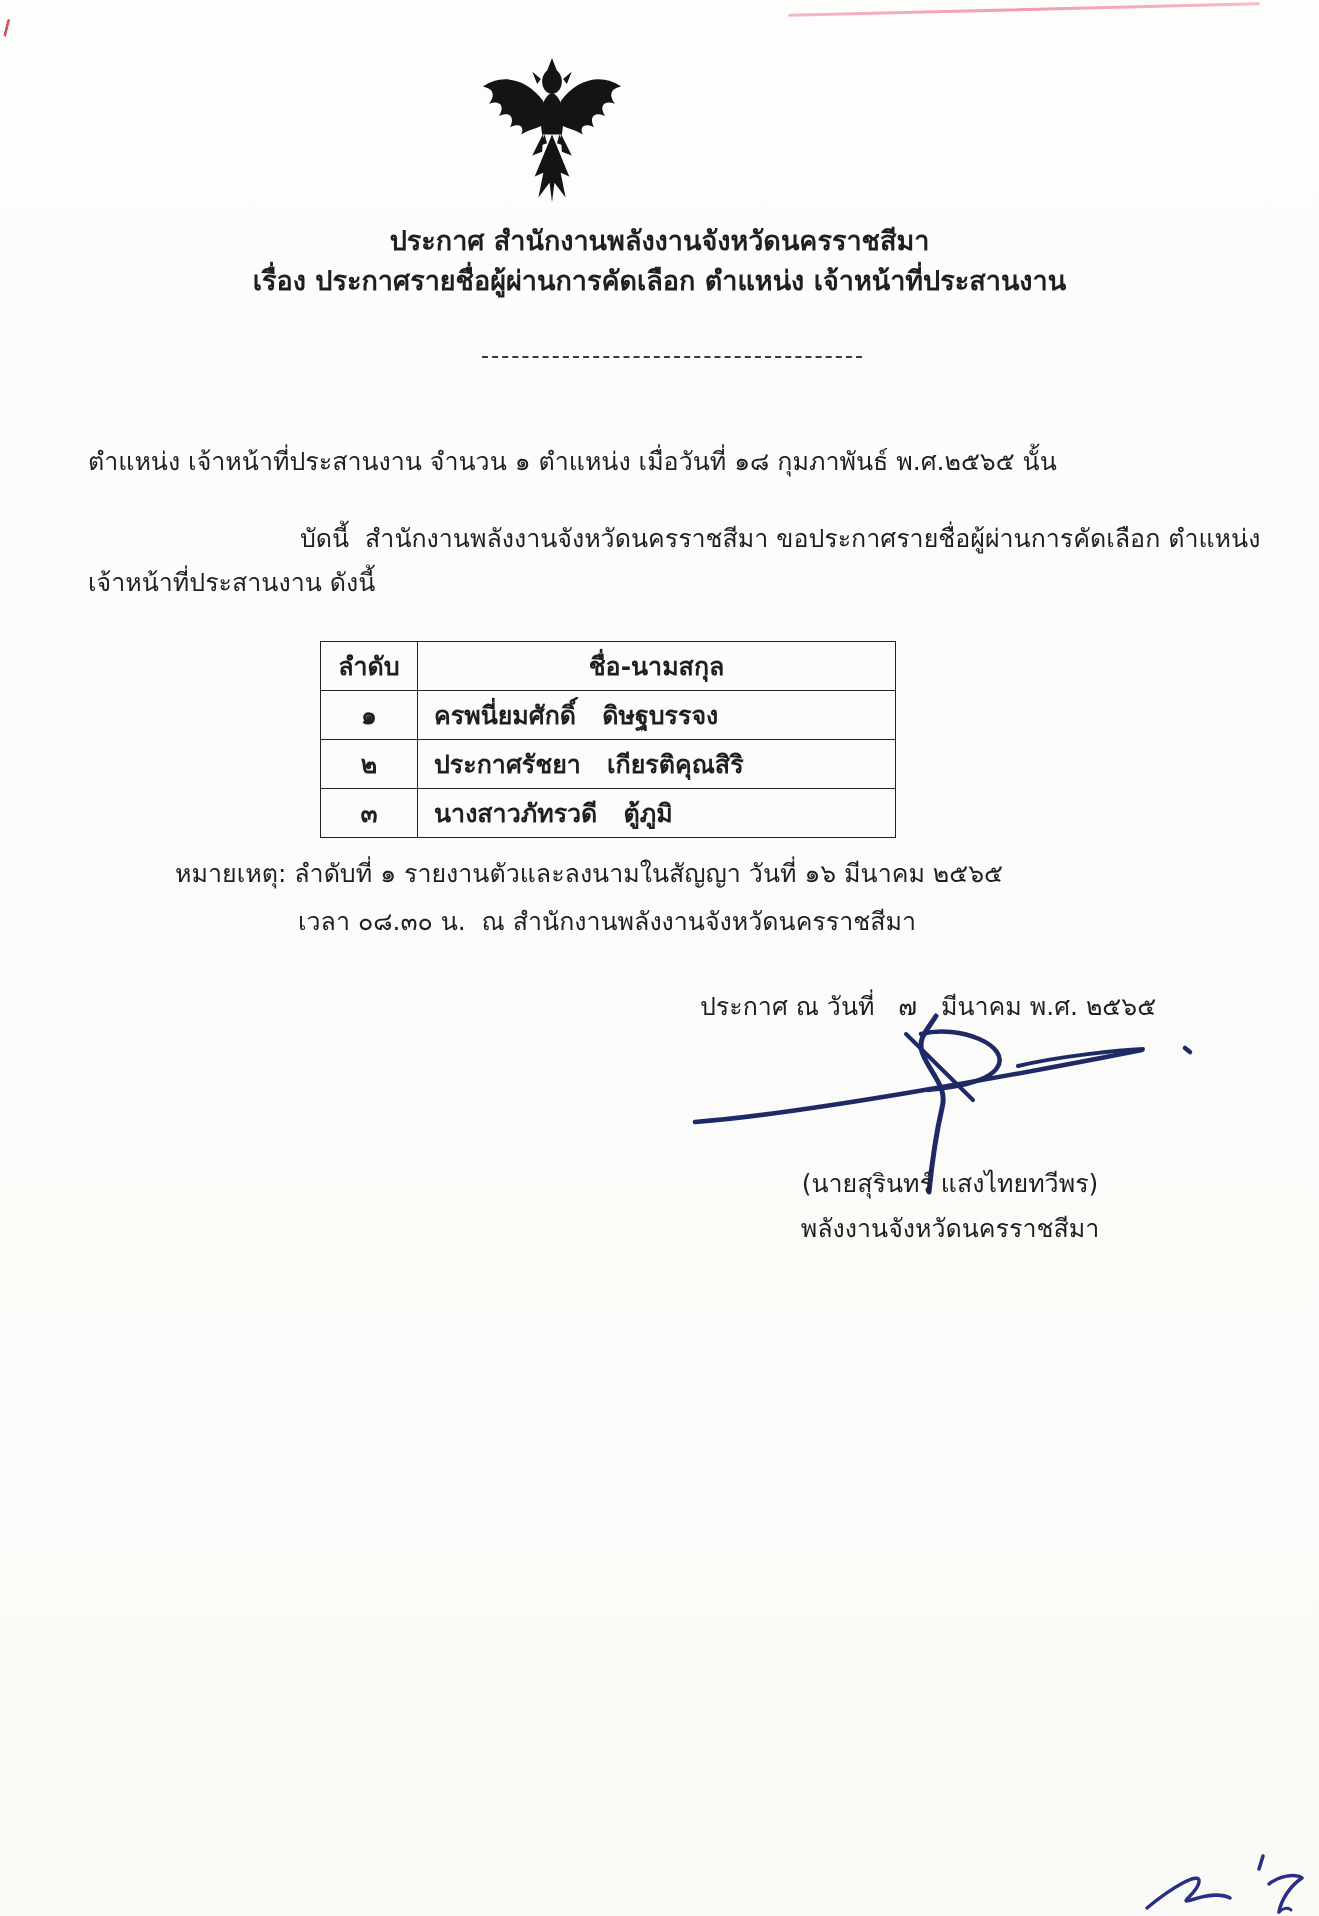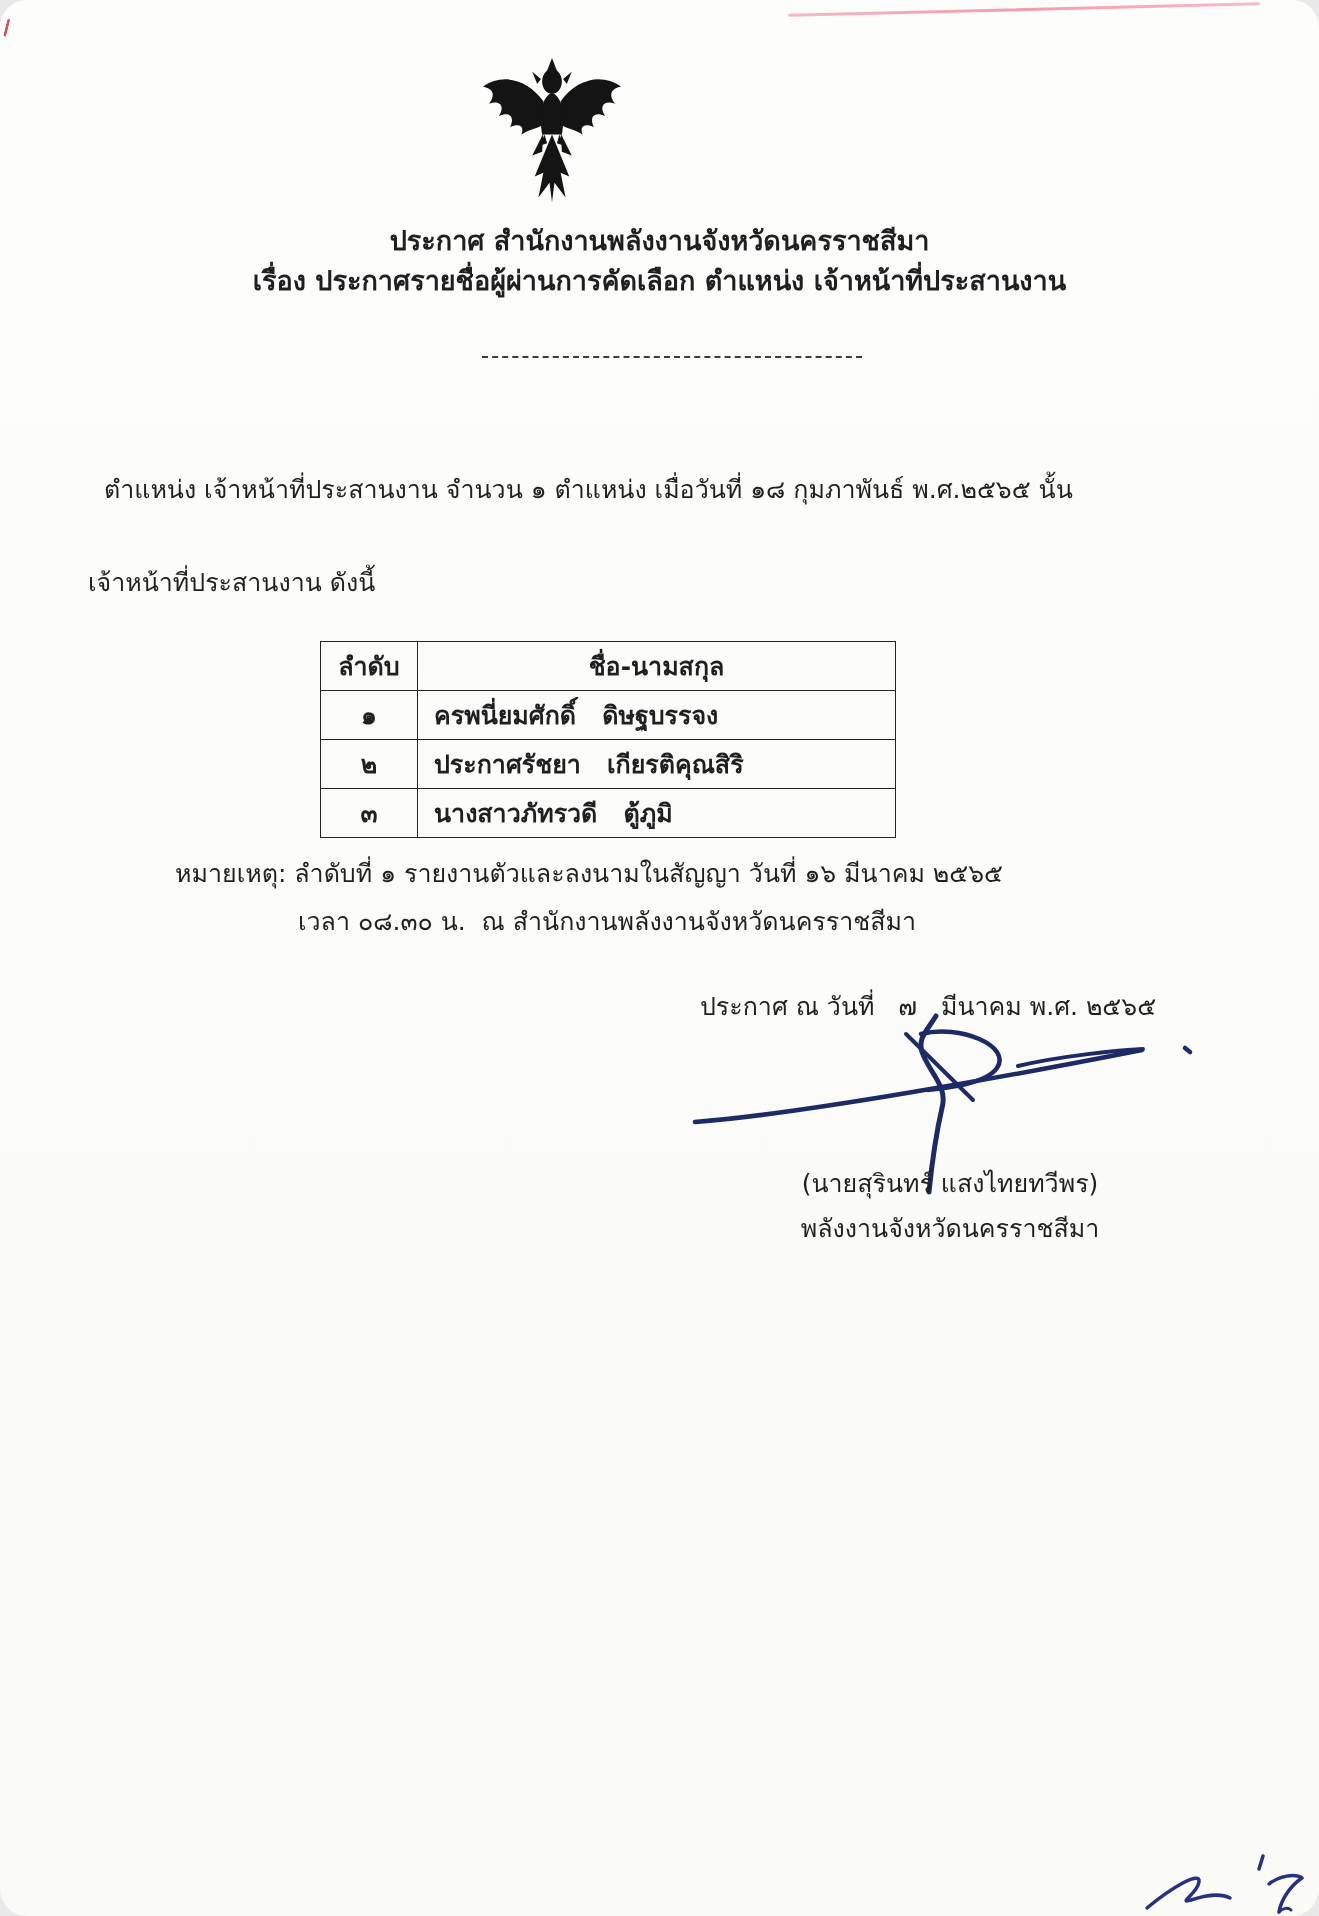--- a/index.html
+++ b/index.html
@@ -4,21 +4,20 @@
 <style>
   html,body{margin:0;padding:0;background:#e9e9e9;}
   .page{
     position:relative;
     width:1319px;height:1916px;
     margin:0 auto;
     background:linear-gradient(180deg,#fdfdfc 0%,#fbfbf9 60%,#fafaf7 100%);
     overflow:hidden;
     font-family:"DejaVu Sans","Liberation Sans",sans-serif;
     color:#1f1f1f;
-    border-radius:27px;
   }
   .line{position:absolute;white-space:pre;font-size:25px;line-height:1.25;}
   .title{font-weight:bold;font-size:27px;text-align:center;left:0;width:1319px;}
   .divider{
     position:absolute;left:482px;top:356px;width:380px;height:0;
     border-top:2.5px dashed #3a3a3a;
   }
   
   .results-table{
     position:absolute;left:320px;top:641px;width:576px;
@@ -76,22 +75,23 @@
       <path d="M60 63 L46 97 L53 94 L49 114 L58 102 L60 118 L62 102 L71 114 L67 94 L74 97 Z"></path>
       <path d="M54 63 L50 72 L56 70 Z"></path>
       <path d="M66 63 L70 72 L64 70 Z"></path>
     </g>
   </svg>
 
   <div class="line title" style="top:224px;">ประกาศ สำนักงานพลังงานจังหวัดนครราชสีมา</div>
   <div class="line title" style="top:264px;text-align:center;">เรื่อง ประกาศรายชื่อผู้ผ่านการคัดเลือก ตำแหน่ง เจ้าหน้าที่ประสานงาน</div>
   <div class="divider"></div>
 
-  <div class="line" style="left:104px;top:446px;margin-top:28px;">ตำแหน่ง เจ้าหน้าที่ประสานงาน จำนวน ๑ ตำแหน่ง เมื่อวันที่ ๑๘ กุมภาพันธ์ พ.ศ.๒๕๖๕ นั้น</div>
+  <div class="line" style="left:88px;top:446px;">ตำแหน่ง เจ้าหน้าที่ประสานงาน จำนวน ๑ ตำแหน่ง เมื่อวันที่ ๑๘ กุมภาพันธ์ พ.ศ.๒๕๖๕ นั้น</div>
 
+  <div class="line" style="left:300px;top:523px;">บัดนี้  สำนักงานพลังงานจังหวัดนครราชสีมา ขอประกาศรายชื่อผู้ผ่านการคัดเลือก ตำแหน่ง</div>
   <div class="line" style="left:88px;top:567px;">เจ้าหน้าที่ประสานงาน ดังนี้</div>
 
   <table class="results-table">
     <colgroup>
         <col class="c-no">
         <col>
       </colgroup>
     <thead>
       <tr>
         <th class="no-cell">ลำดับ</th>

